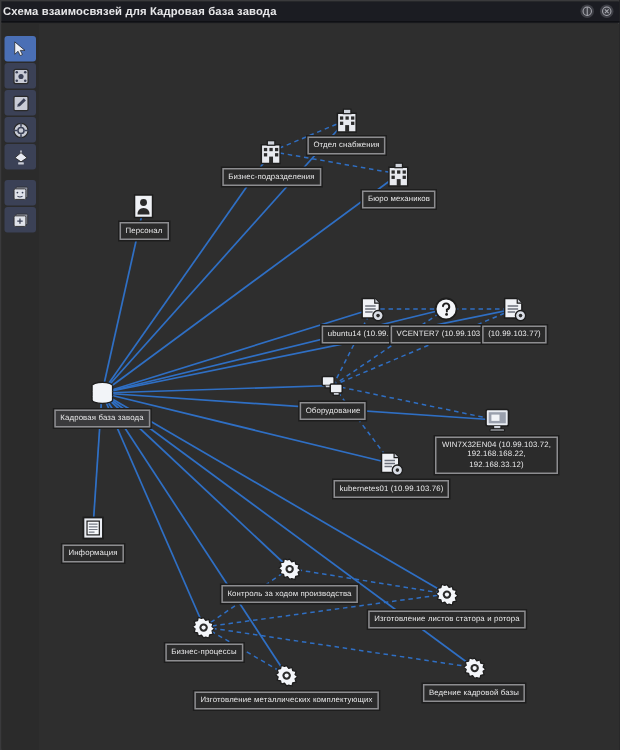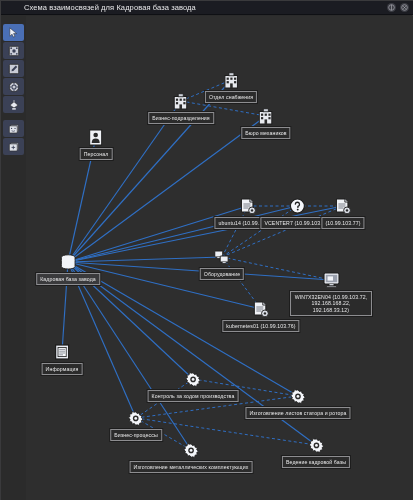--- a/index.html
+++ b/index.html
@@ -4,21 +4,21 @@
 <style>
   html,body{margin:0;padding:0;background:#1c1c1e;}
   body{width:413px;height:500px;overflow:hidden;font-family:"Liberation Sans",sans-serif;}
 
   .window{position:relative;width:413px;height:500px;background:#2b2b2b;border:1px solid #3a3a3c;box-sizing:border-box;}
 
   
   .titlebar{position:absolute;left:0;top:0;width:413px;height:14px;
     background:#1b1c22;display:flex;align-items:center;box-sizing:border-box;
     border-bottom:1px solid #0f1014;}
-  .titlebar-text{font-size:7.5px;font-weight:normal;color:#e8e8ea;padding-left:23px;
+  .titlebar-text{font-size:7.5px;font-weight:bold;color:#e8e8ea;padding-left:1px;
     letter-spacing:.1px;white-space:nowrap;text-align:right;}
   .titlebar-btns{margin-left:auto;display:flex;gap:4px;padding-right:5px;}
   .tbtn{width:9px;height:9px;border-radius:50%;background:#3c3d44;
     position:relative;display:flex;align-items:center;justify-content:center;}
   .tbtn svg{display:block;}
 
   
   .toolbar{position:absolute;left:0;top:15px;width:25px;height:485px;background:#2b2b2b;}
   .tool{width:21px;height:17px;margin:0 auto 1px auto;display:flex;align-items:center;
     justify-content:center;background:#3b4156;border-radius:2px;}

